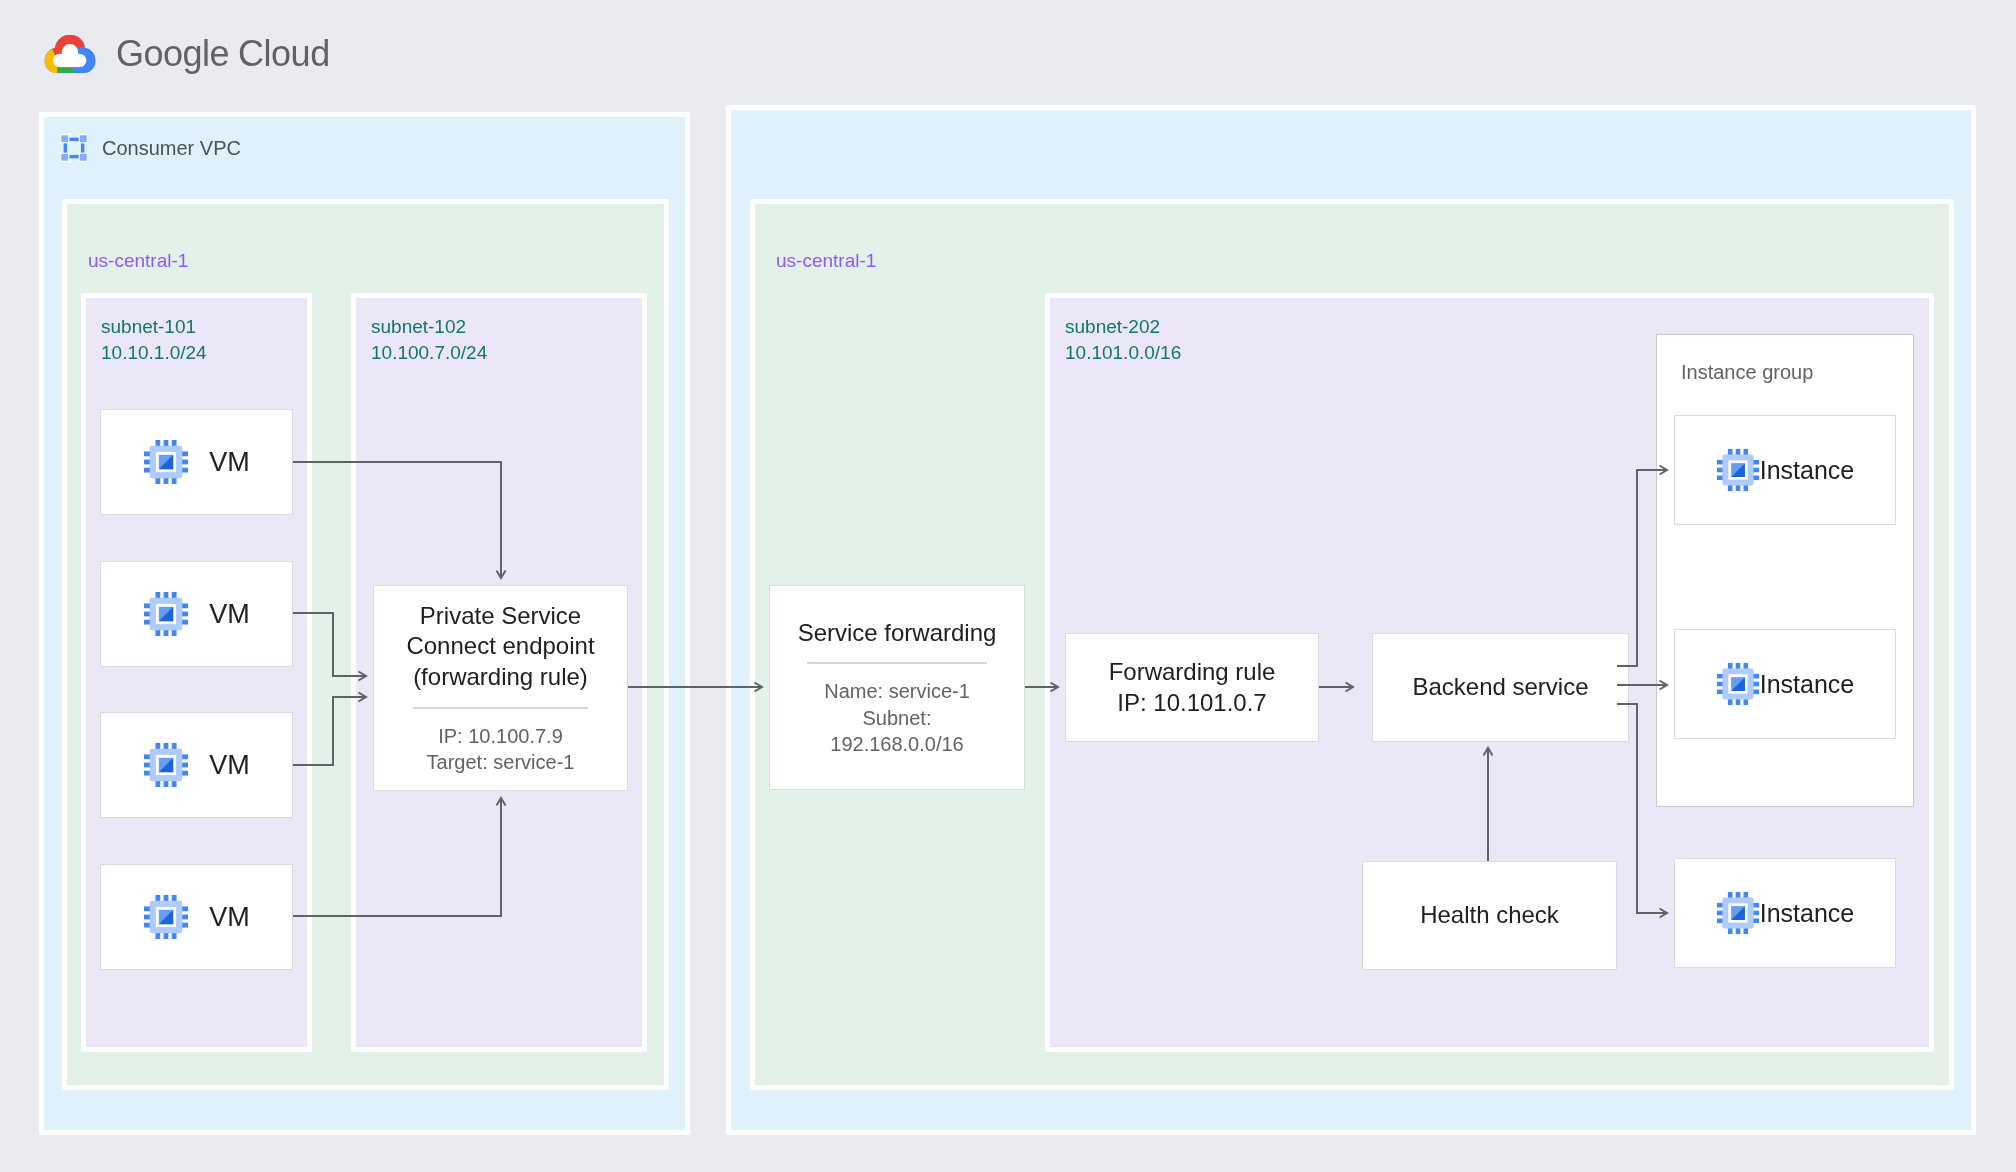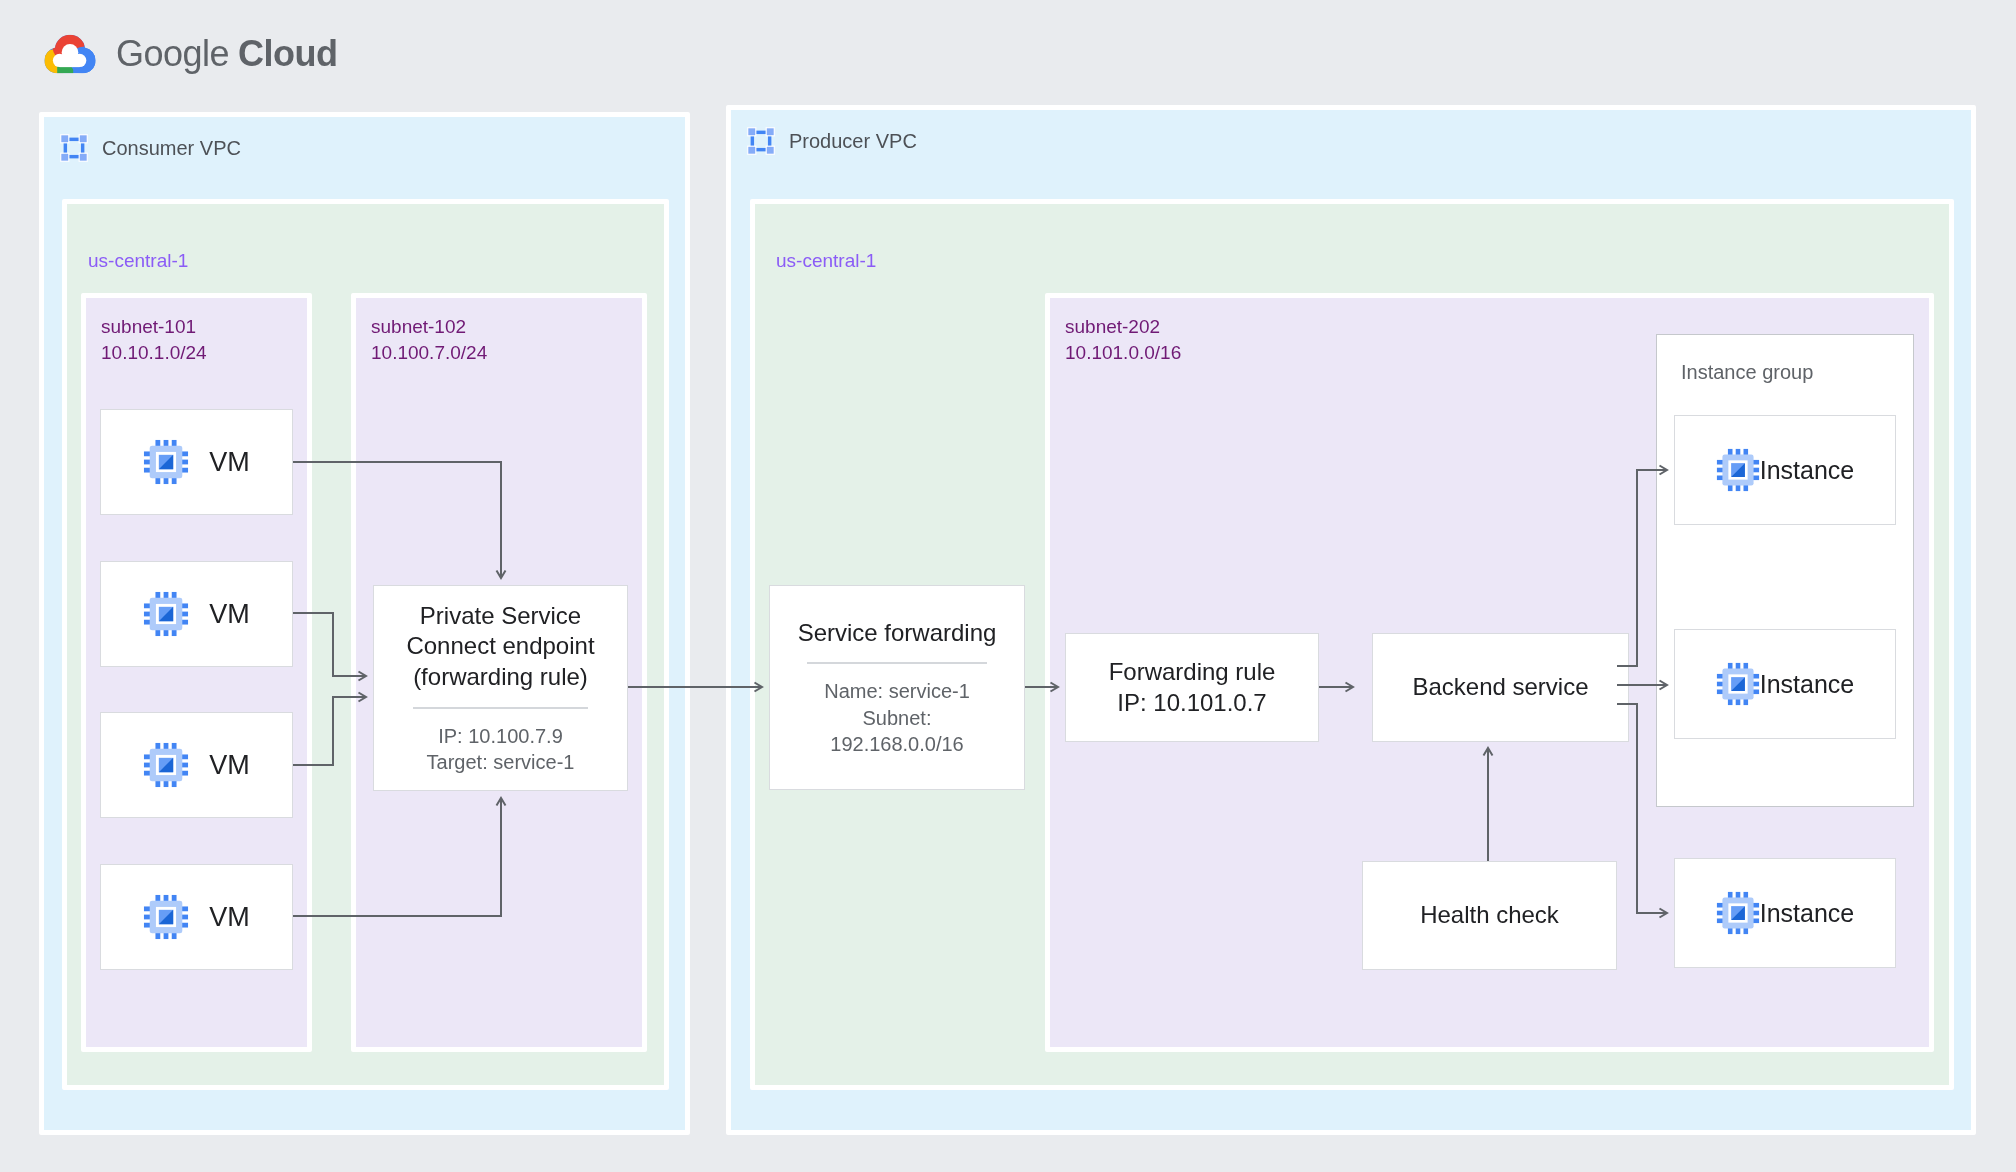--- a/index.html
+++ b/index.html
@@ -5,29 +5,29 @@
   html,body{margin:0;padding:0;background:#E9EBEE;}
   .canvas{
     position:relative;width:2016px;height:1172px;background:#E9EBEE;
     overflow:hidden;font-family:"Liberation Sans","DejaVu Sans",sans-serif;
     -webkit-font-smoothing:antialiased;
   }
   
   .logo{position:absolute;left:38px;top:30px;display:flex;align-items:center;gap:14px;}
   .logo-text{font-size:36px;color:#5F6368;letter-spacing:-0.5px;white-space:nowrap;}
   .logo-text .g{font-weight:500;}
-  .logo-text .c{font-weight:700;margin-left:9px;}
+  .logo-text .c{font-weight:400;margin-left:9px;}
   
   .vpc{position:absolute;background:#DFF2FC;border:5px solid #FFFFFF;box-sizing:border-box;border-radius:2px;}
   .vpc-header{display:flex;align-items:center;gap:13px;margin:16px 0 0 15px;}
   .vpc-label{font-size:20px;color:#4D5156;}
   .region{position:absolute;background:#E4F1E8;border:5px solid #FFFFFF;box-sizing:border-box;border-radius:2px;}
   .region-label{position:absolute;left:21px;top:22px;font-size:19px;color:#8b5cf6;margin-top:24px;}
   .subnet{position:absolute;background:#ECE7F7;border:5px solid #FFFFFF;box-sizing:border-box;border-radius:2px;}
-  .subnet-label{position:absolute;left:15px;top:16px;font-size:19px;line-height:1.35;color:#701a75;}
+  .subnet-label{position:absolute;left:15px;top:16px;font-size:19px;line-height:1.35;color:#0f766e;}
   
   .node{position:absolute;background:#FFFFFF;border:1px solid #D9DBDF;box-sizing:border-box;
         display:flex;flex-direction:column;align-items:center;justify-content:center;text-align:center;}
   .node-title{font-size:24px;color:#202124;line-height:1.28;}
   .node-sub{font-size:20px;color:#5F6368;line-height:1.32;}
   .node-divider{width:78%;border-top:2px solid #D4D7DB;margin:14px 0;}
   .vm-node{flex-direction:row;gap:20px;}
   .vm-label{font-size:27px;color:#202124;}
   .instance-node{flex-direction:row;}
   .instance-label{font-size:25px;color:#202124;}
@@ -206,34 +206,20 @@
           <div class="node-title">Private Service Connect endpoint (forwarding rule)</div>
           <div class="node-divider"></div>
           <div class="node-sub">IP: 10.100.7.9</div>
           <div class="node-sub">Target: service-1</div>
         </div>
       </div>
     </div>
   </div>
 
   <div class="vpc" style="left:726px;top:105px;width:1250px;height:1030px;">
-    <div class="vpc-header">
-      <span style="line-height:0;">
-        <svg width="30" height="30" viewBox="0 0 26 26">
-          <rect x="5.5" y="5.5" width="15" height="15" fill="none" stroke="#4285F4" stroke-width="3"></rect>
-          <g fill="#85ACF8" stroke="#FFFFFF" stroke-width="1">
-            <rect x="1.5" y="1.5" width="7" height="7"></rect>
-            <rect x="17.5" y="1.5" width="7" height="7"></rect>
-            <rect x="1.5" y="17.5" width="7" height="7"></rect>
-            <rect x="17.5" y="17.5" width="7" height="7"></rect>
-          </g>
-        </svg>
-      </span>
-      <span class="vpc-label">Producer VPC</span>
-    </div>
 
     <div class="region" style="left:19px;top:89px;width:1204px;height:891px;">
       <span class="region-label">us-central-1</span>
 
       <div class="node" style="left:14px;top:381px;width:256px;height:205px;padding:0 12px;">
         <div class="node-title">Service forwarding</div>
         <div class="node-divider"></div>
         <div class="node-sub">Name: service-1</div>
         <div class="node-sub">Subnet:</div>
         <div class="node-sub">192.168.0.0/16</div>

